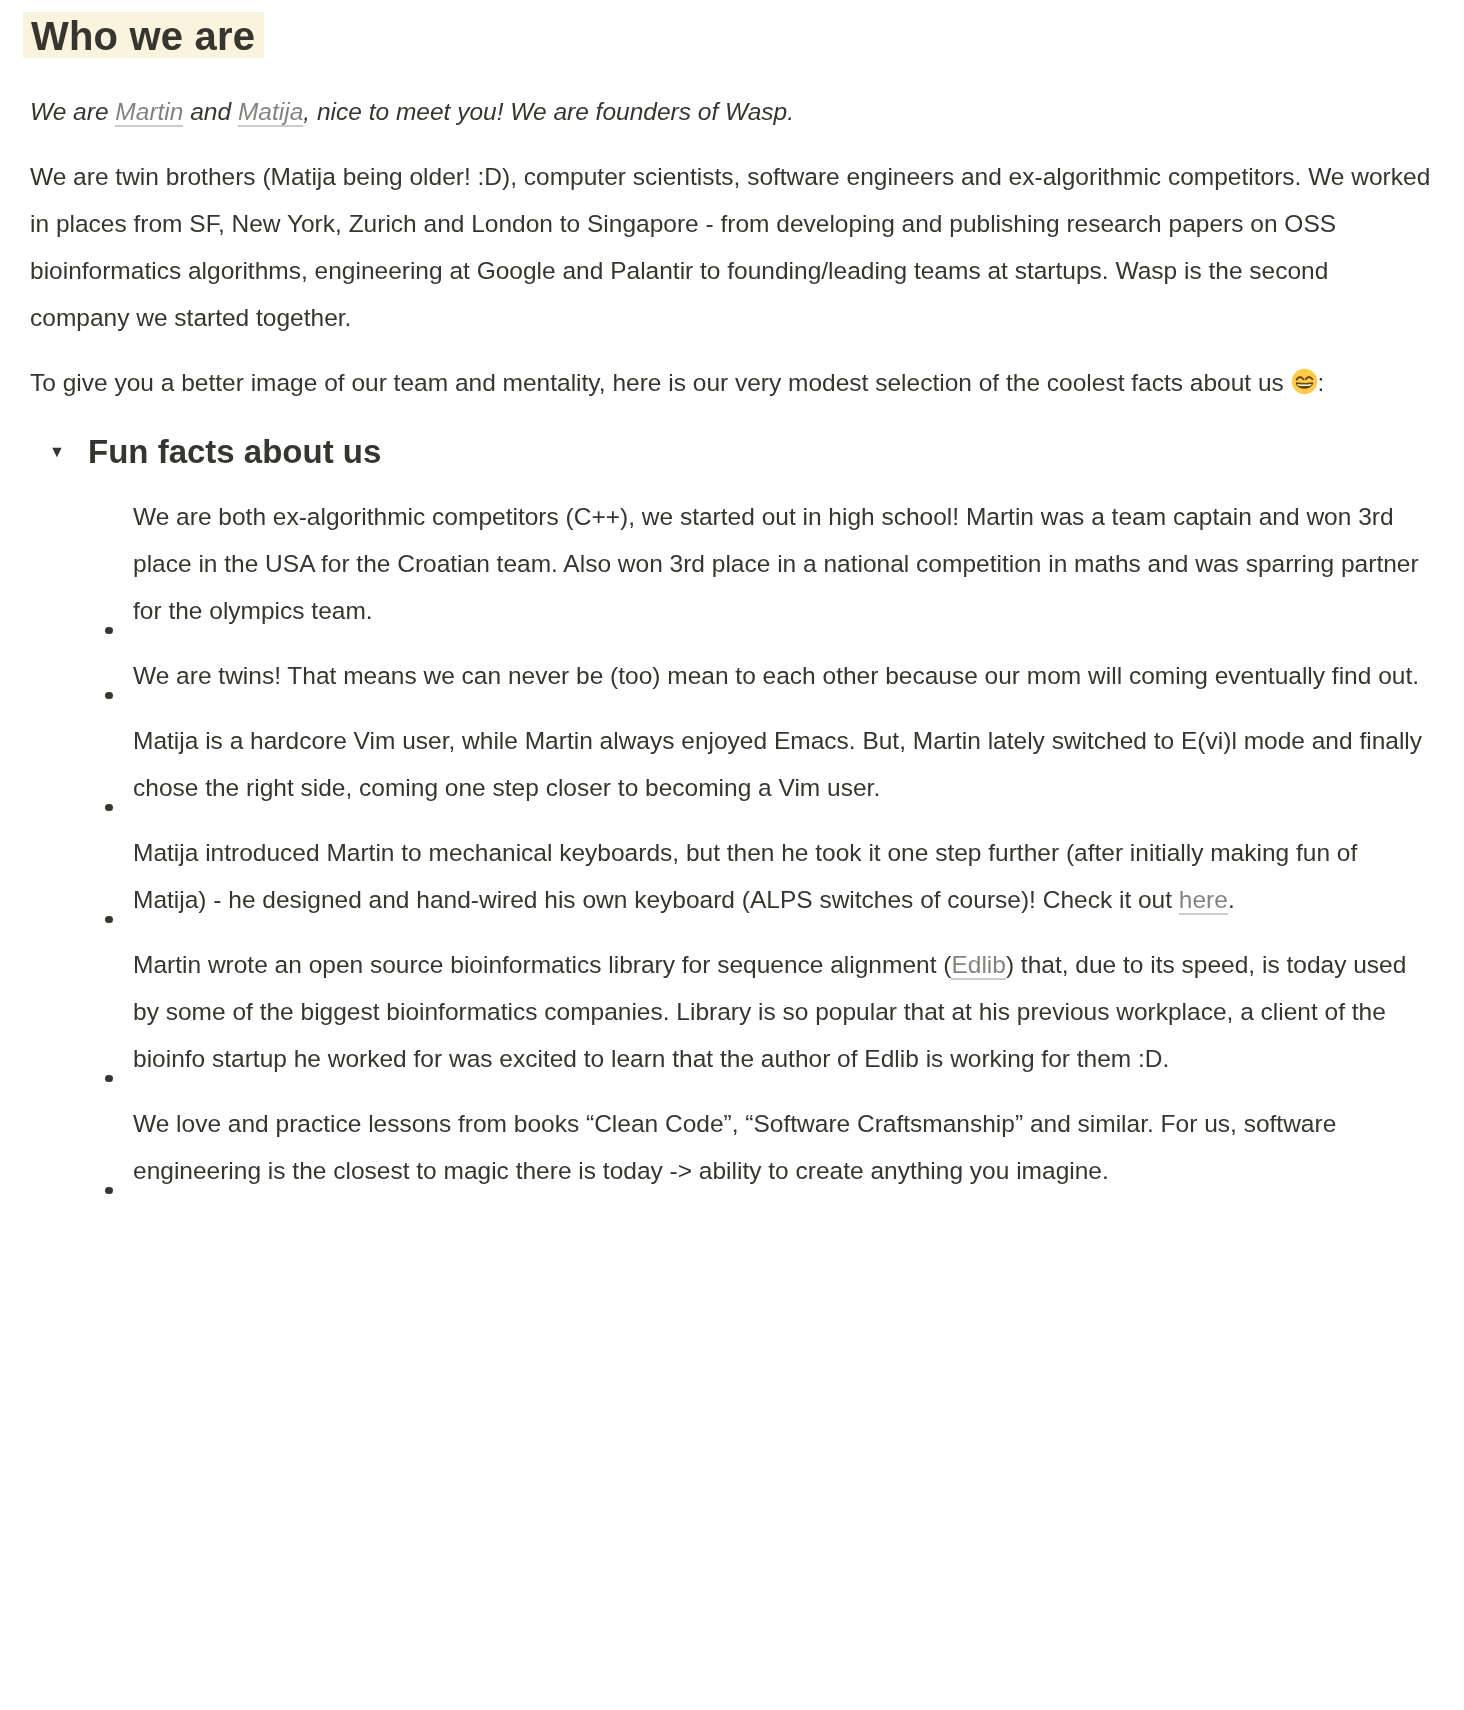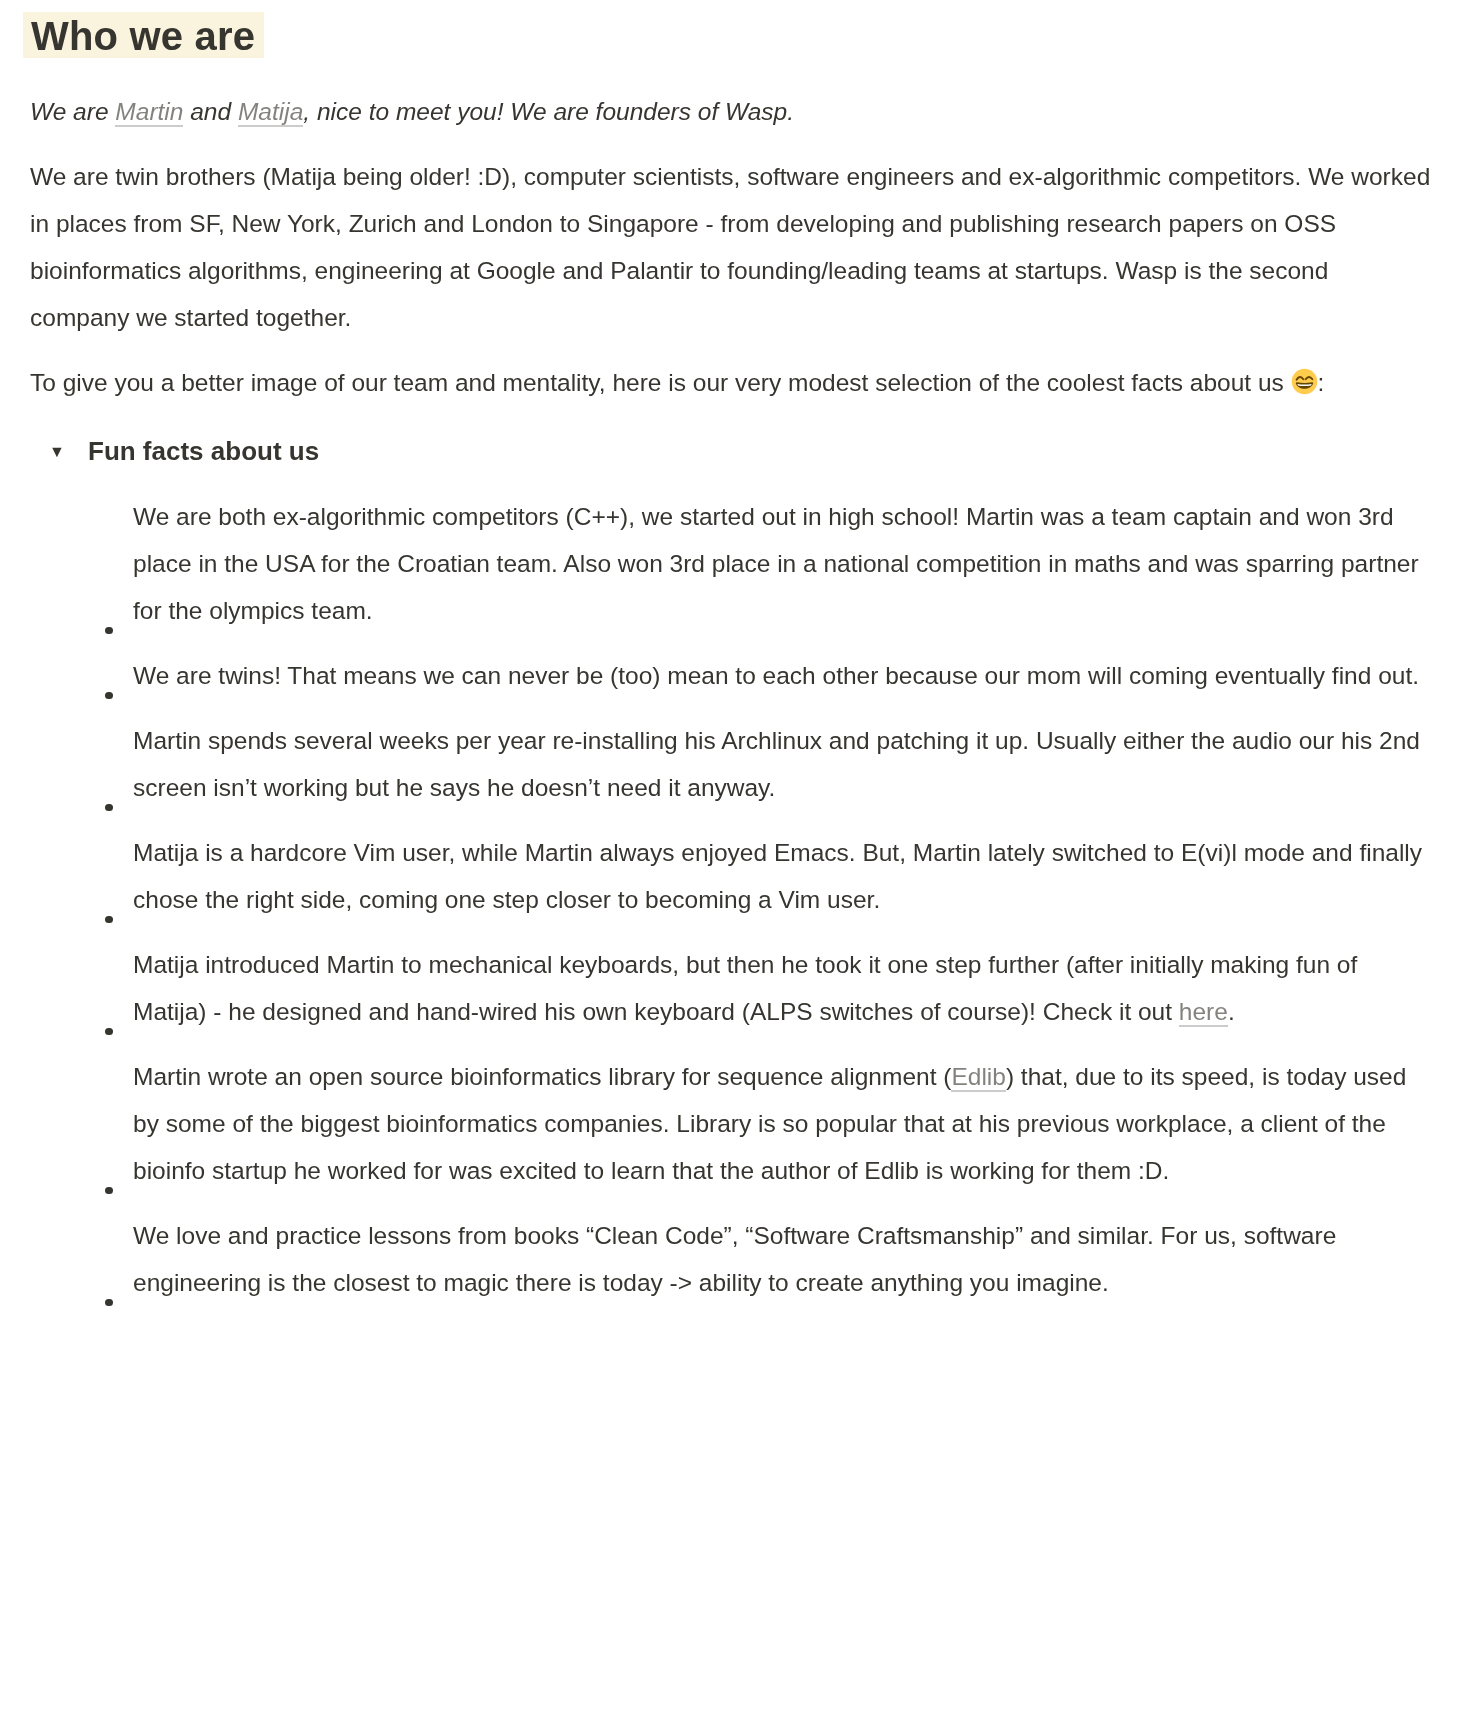--- a/index.html
+++ b/index.html
@@ -50,21 +50,21 @@
     display: flex;
     align-items: center;
     justify-content: center;
     padding: 0;
     cursor: pointer;
     color: #37352F;
     font-size: 16px;
     flex: 0 0 30px;
   }
   .toggle-label {
-    font-size: 26px;
+    font-size: 33px;
     line-height: 47px;
     font-weight: 700;
     margin-left: 16px;
   }
   #bullets { margin-top: 8px; }
   .bullet {
     display: flex;
     align-items: flex-end;
     margin: 18px 0 0 75px;
   }
@@ -117,24 +117,20 @@
     <div class="bullet">
     <span class="dot"></span>
     <div class="bullet-text"><span>We are both ex-algorithmic competitors (C++), we started out in high school! Martin was a team captain and won 3rd place in the USA for the Croatian team. Also won 3rd place in a national competition in maths and was sparring partner for the olympics team.</span></div>
   </div>
     <div class="bullet">
     <span class="dot"></span>
     <div class="bullet-text"><span>We are twins! That means we can never be (too) mean to each other because our mom will coming eventually find out.</span></div>
   </div>
     <div class="bullet">
     <span class="dot"></span>
-    <div class="bullet-text"><span>Martin spends several weeks per year re-installing his Archlinux and patching it up. Usually either the audio our his 2nd screen isn’t working but he says he doesn’t need it anyway.</span></div>
-  </div>
-    <div class="bullet">
-    <span class="dot"></span>
     <div class="bullet-text"><span>Matija is a hardcore Vim user, while Martin always enjoyed Emacs. But, Martin lately switched to E(vi)l mode and finally chose the right side, coming one step closer to becoming a Vim user.</span></div>
   </div>
     <div class="bullet">
     <span class="dot"></span>
     <div class="bullet-text"><span>Matija introduced Martin to mechanical keyboards, but then he took it one step further (after initially making fun of Matija) - he designed and hand-wired his own keyboard (ALPS switches of course)! Check it out </span><a class="inline-link" href="#">here</a><span>.</span></div>
   </div>
     <div class="bullet">
     <span class="dot"></span>
     <div class="bullet-text"><span>Martin wrote an open source bioinformatics library for sequence alignment (</span><a class="inline-link" href="#">Edlib</a><span>) that, due to its speed, is today used by some of the biggest bioinformatics companies. Library is so popular that at his previous workplace, a client of the bioinfo startup he worked for was excited to learn that the author of Edlib is working for them :D.</span></div>
   </div>

